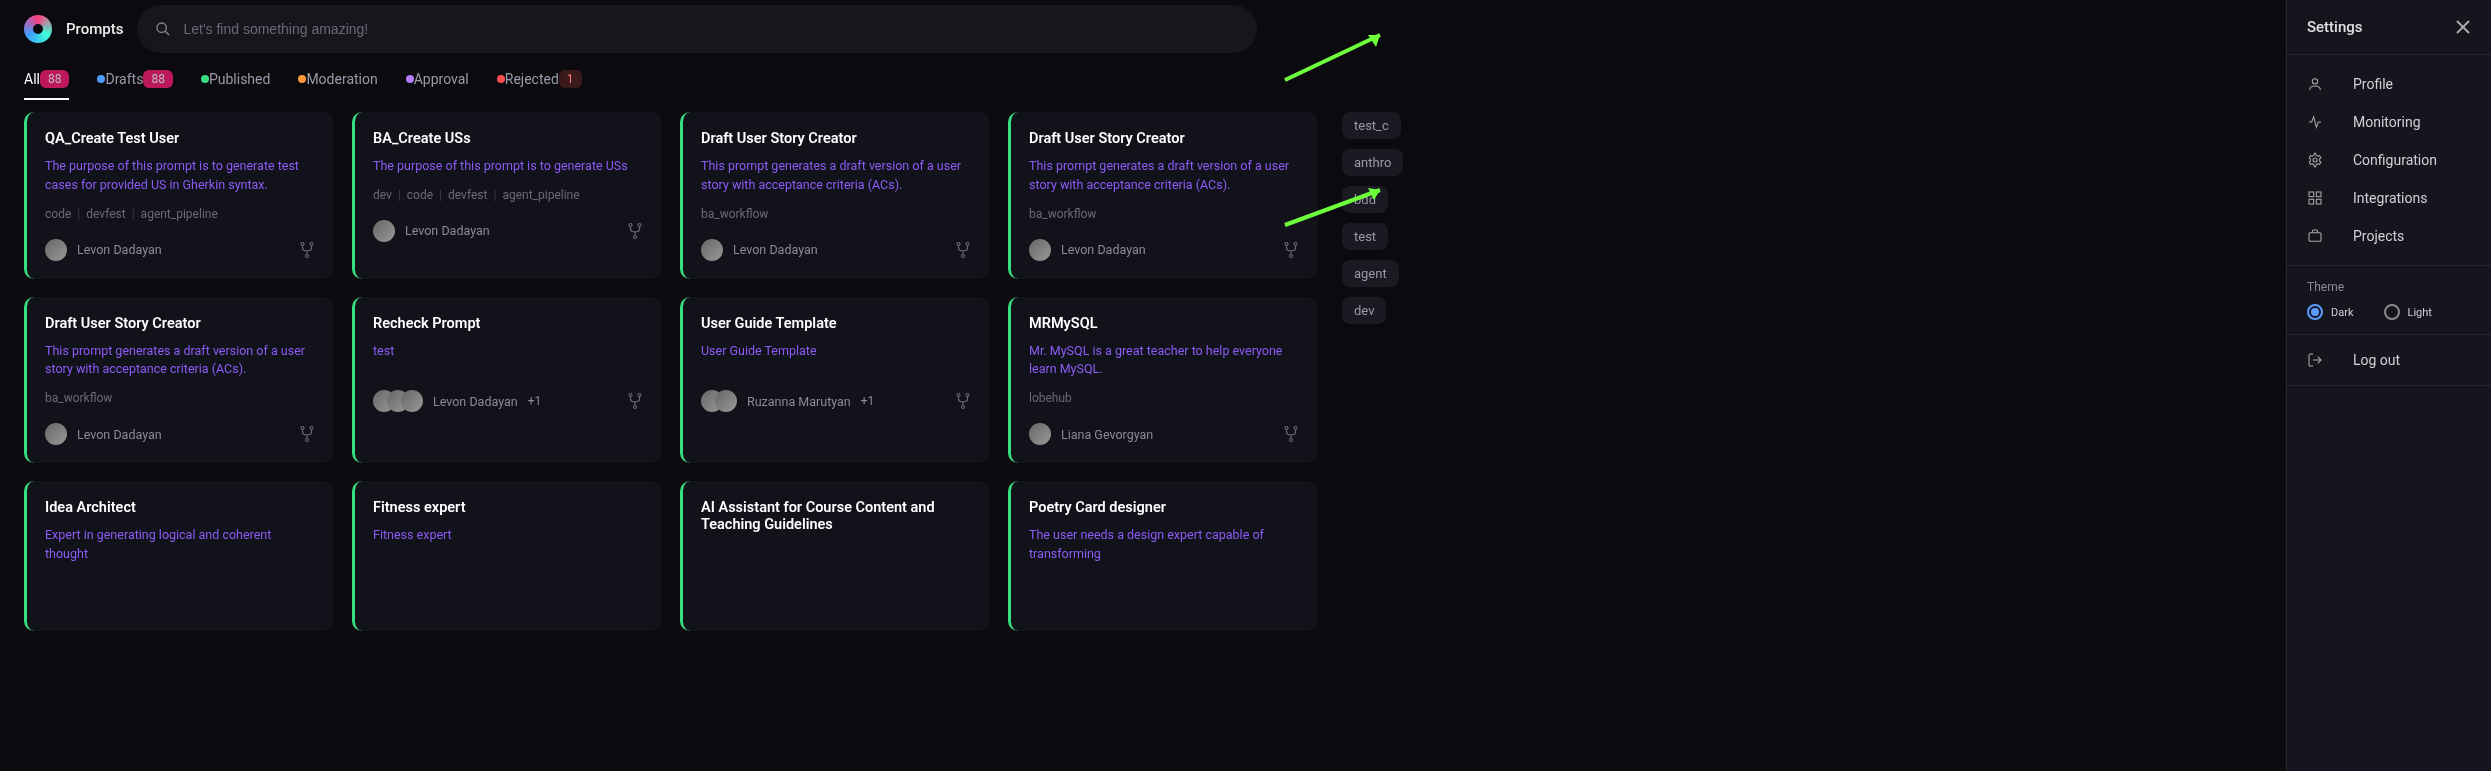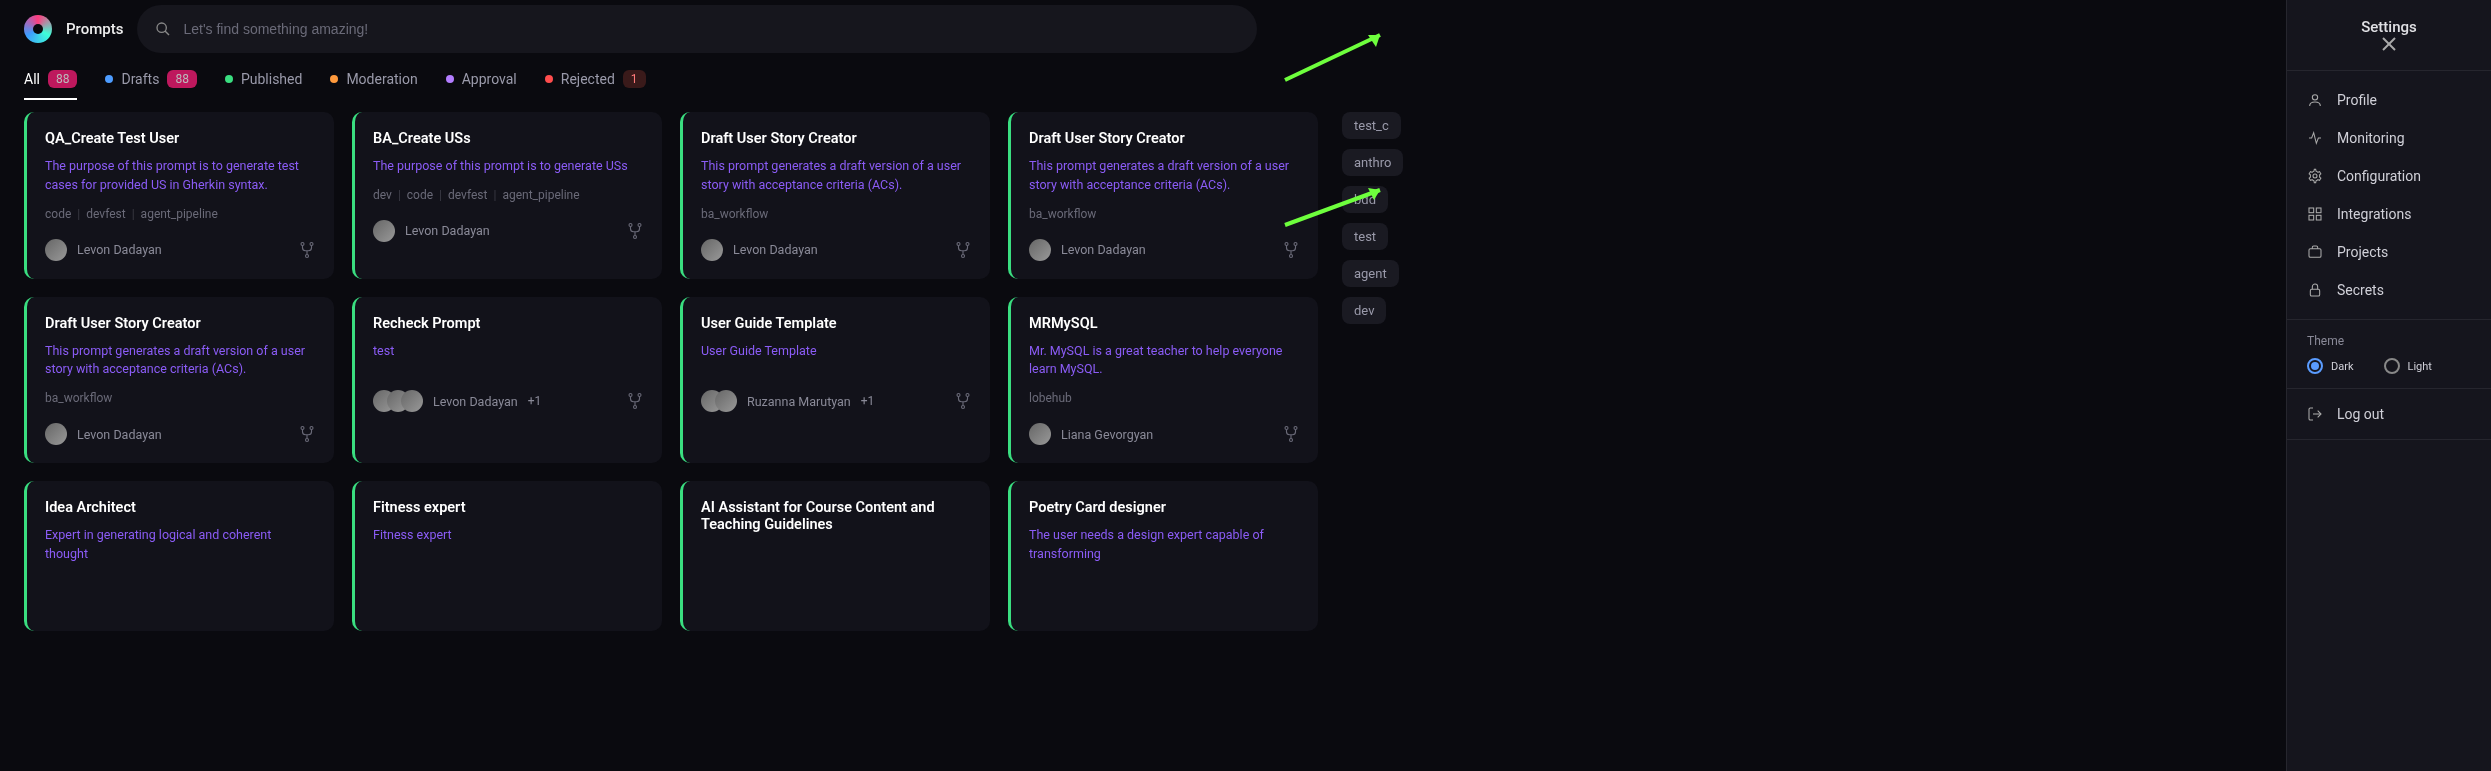--- a/index.html
+++ b/index.html
@@ -53,21 +53,21 @@
   height:36px; padding:0 18px; display:flex; align-items:center; gap:8px;
   font-size:14px; cursor:pointer;
 }
 .plus-icn { font-size:16px; line-height:1; }
 
 
 .subbar {
   display:flex; align-items:center; padding: 0 24px; height:54px;
 }
 .tabs { display:flex; gap:28px; align-items:center;}
-.tab { display:flex; align-items:center; gap:8px; color:#9a9aaa; cursor:pointer; padding-bottom:10px; border-bottom:2px solid transparent;}
+.tab { display:flex; align-items:center; gap:0; color:#9a9aaa; cursor:pointer; padding-bottom:10px; border-bottom:2px solid transparent;}
 .tab.active { color:#fff; border-bottom-color:#fff;}
 .dot { width:8px;height:8px;border-radius:50%;}
 .dot.blue{background:#4d9cff;} .dot.green{background:#3ade80;} .dot.orange{background:#ff9a3d;}
 .dot.purple{background:#b37dff;} .dot.red{background:#ff4d4d;}
 .badge { background:#be185d; color:#bbb; border-radius:6px; padding:2px 8px; font-size:12px;}
 .badge.red { background:#3a1a1a; color:#ff7a7a;}
 .view-toggle { margin-left:auto; display:flex; background:#1a1a22; border-radius:8px; overflow:hidden;}
 .view-btn { width:32px;height:28px; display:flex;align-items:center;justify-content:center; cursor:pointer;}
 .view-btn.active { background:#2a2a34;}
 .view-btn svg { width:14px;height:14px; fill:#aaa;}
@@ -97,25 +97,25 @@
 
 .tag-list { display:flex; flex-direction:column; gap:10px; align-items:flex-start;}
 .tag-chip { background:#1a1a22; color:#9a9aaa; padding:6px 12px; border-radius:8px; font-size:13px; cursor:pointer;}
 
 
 .drawer {
   position:absolute; top:0; right:0; width:205px; height:100%;
   background:#15151d; border-left:1px solid #26262e;
   display:flex; flex-direction:column;
 }
-.drawer-head { display:flex; align-items:center; justify-content:space-between; padding:18px 20px; border-bottom:1px solid #26262e;flex-direction:column;}
+.drawer-head { display:flex; align-items:center; justify-content:space-between; padding:18px 20px; border-bottom:1px solid #26262e;}
 .drawer-title { font-size:15px; font-weight:500;}
 .close-icn { width:16px;height:16px; stroke:#aaa; stroke-width:2; fill:none; cursor:pointer;}
 .menu { padding:10px 0; border-bottom:1px solid #26262e;}
-.menu-item { display:flex; align-items:center; gap:14px; padding:11px 20px; color:#d0d0d8; cursor:pointer; font-size:14px;}
+.menu-item { display:flex; align-items:center; gap:30px; padding:11px 20px; color:#d0d0d8; cursor:pointer; font-size:14px;}
 .menu-item svg { width:16px;height:16px; stroke:#aaa; fill:none; stroke-width:1.6;}
 .theme-block { padding:14px 20px; border-bottom:1px solid #26262e;}
 .theme-label { font-size:12px; color:#8a8a98; margin-bottom:10px;}
 .theme-opts { display:flex; gap:30px;}
 .radio { display:flex; align-items:center; gap:8px; cursor:pointer; color:#d0d0d8; font-size:11px;}
 .radio-circle { width:16px;height:16px;border:2px solid #888;border-radius:50%; display:flex;align-items:center;justify-content:center;}
 .radio.checked .radio-circle { border-color:#5a9cff;}
 .radio.checked .radio-circle::after { content:"";width:8px;height:8px;border-radius:50%;background:#5a9cff;}
 .logout { padding:6px 0;}
 
@@ -440,27 +440,20 @@
         </svg>
       <span>Integrations</span>
     </div>
     <div class="menu-item">
       <svg viewBox="0 0 24 24">
           <rect x="3" y="7" width="18" height="13" rx="2"></rect>
           <path d="M8 7V5a2 2 0 0 1 2-2h4a2 2 0 0 1 2 2v2"></path>
         </svg>
       <span>Projects</span>
     </div>
-    <div class="menu-item">
-      <svg viewBox="0 0 24 24">
-          <rect x="5" y="11" width="14" height="10" rx="2"></rect>
-          <path d="M8 11V7a4 4 0 0 1 8 0v4"></path>
-        </svg>
-      <span>Secrets</span>
-    </div>
   </div>
   <div class="theme-block">
     <div class="theme-label">Theme</div>
     <div class="theme-opts">
       <div class="radio checked">
         <span class="radio-circle"></span>
         <span>Dark</span>
       </div>
       <div class="radio">
         <span class="radio-circle"></span>

